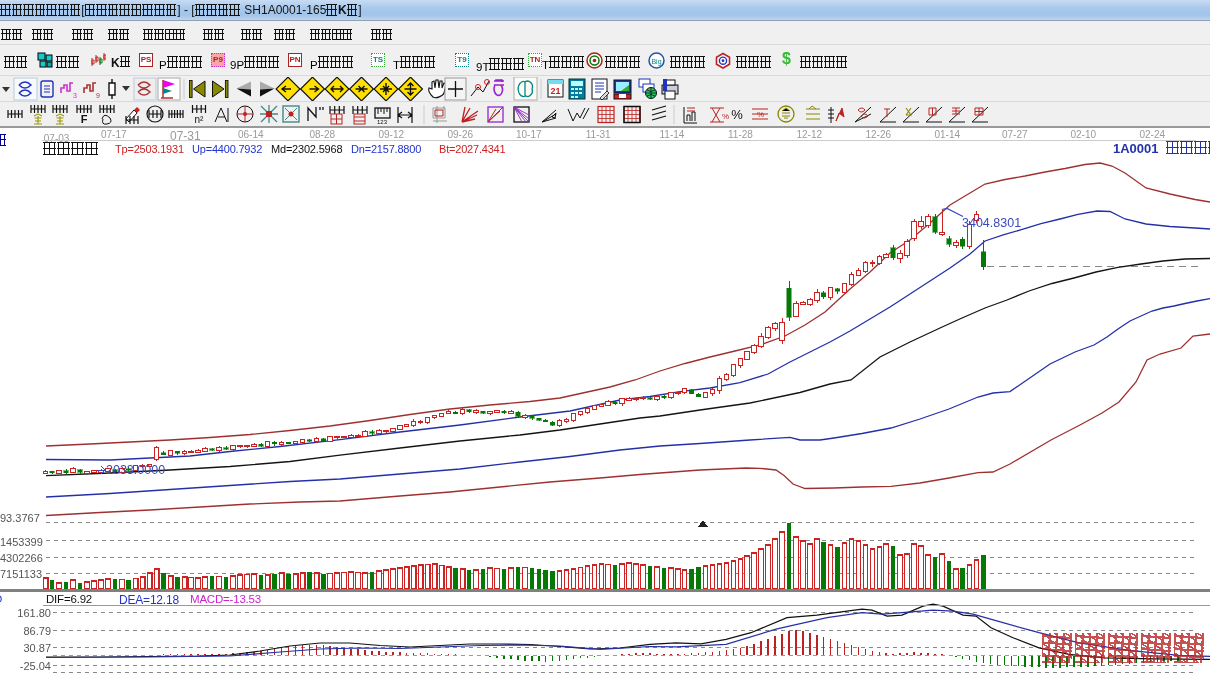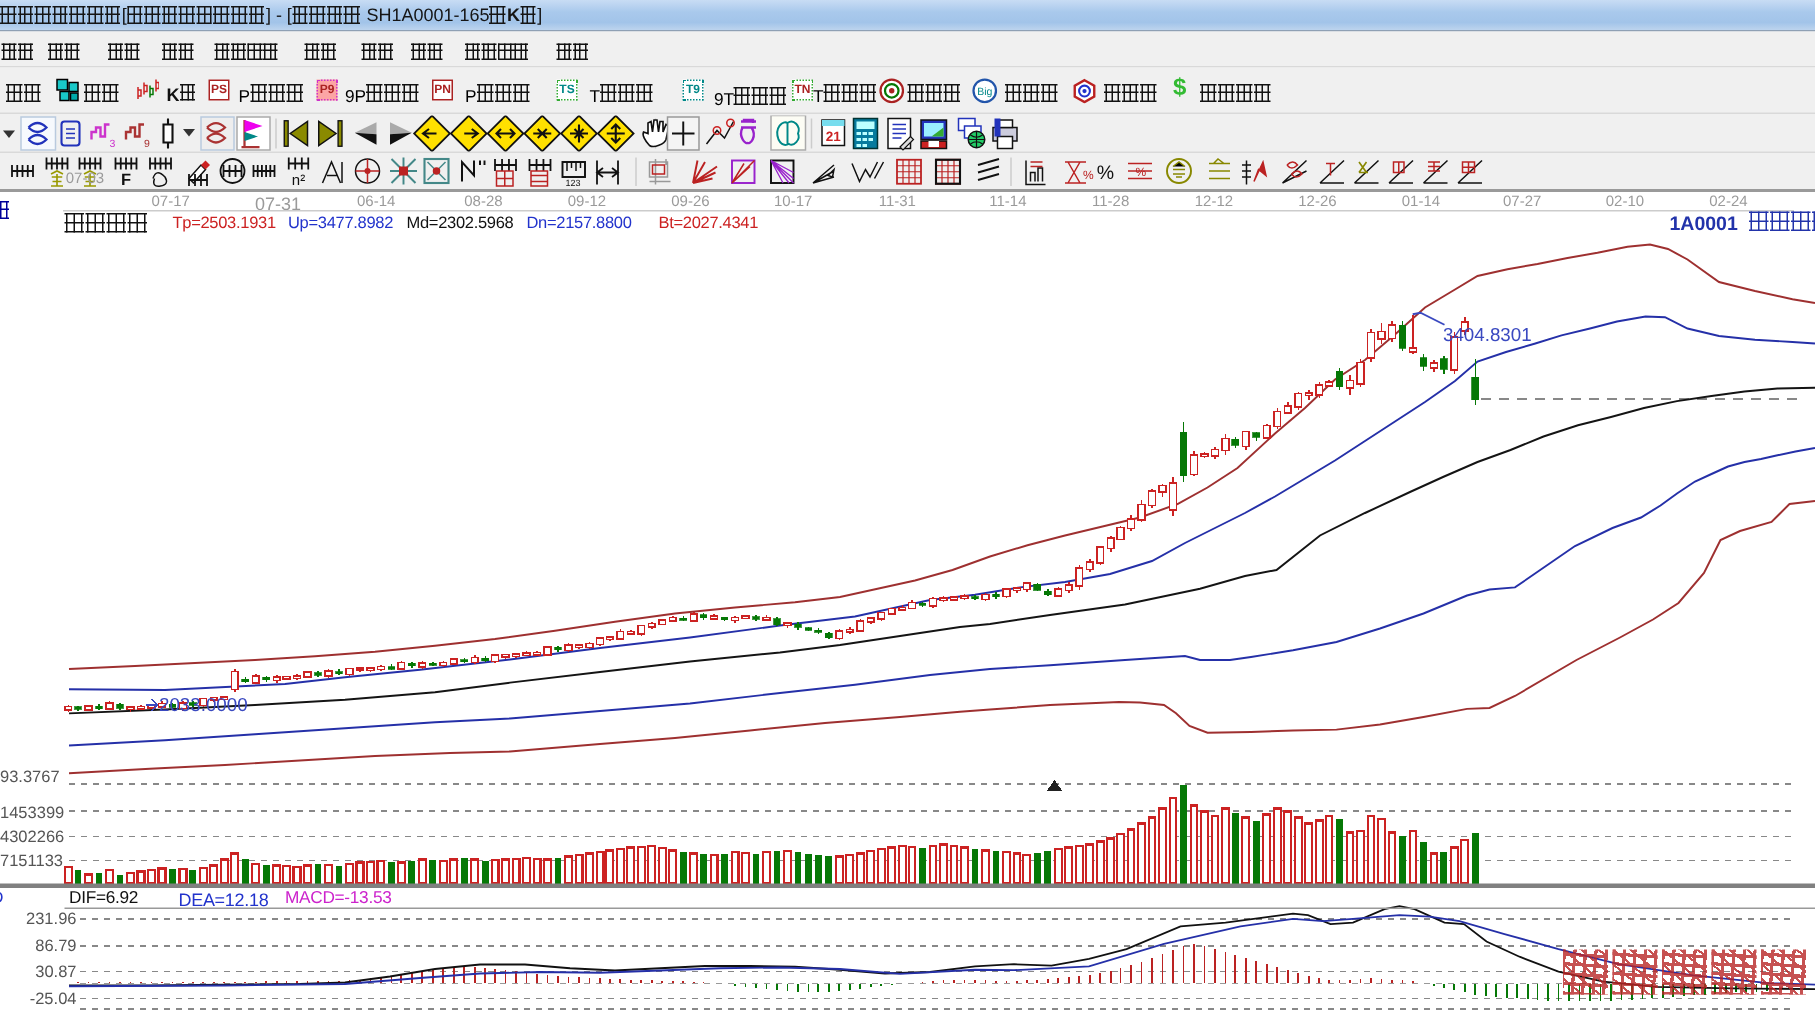--- a/index.html
+++ b/index.html
@@ -254,42 +254,42 @@
     <path d="M903 19 l16 -15 M903 19 h16" stroke="#111"></path>
     <path d="M906 5 l5 7 M911 5 l-5 7 M906 12 h6" stroke="#880" stroke-width="1.1"></path>
     <path d="M926 19 l16 -15 M926 19 h16" stroke="#111"></path>
     <path d="M929 5 h7 v7 h-7z M932.5 5 v7" stroke="#b22" fill="none"></path>
     <path d="M949 19 l16 -15 M949 19 h16" stroke="#111"></path>
     <path d="M952 5 h8 M952 8 h8 M952 11 h8 M956 5 v6" stroke="#b22"></path>
     <path d="M972 19 l16 -15 M972 19 h16" stroke="#111"></path>
     <path d="M975 5 h8 v7 h-8z M979 5 v7 M975 8.5 h8" stroke="#b22" fill="none"></path>
   </svg>
 <div class="ab" style="left:0;top:128px;width:1210px;height:12px;background:#fff"></div>
-<div class="ab t" style="left:43.8px;top:114px;font-size:10px;color:#9a9a9a">07-03</div>
+<div class="ab t" style="left:43.8px;top:133px;font-size:10px;color:#9a9a9a">07-03</div>
 <div class="ab t" style="left:101px;top:129px;font-size:10px;color:#9a9a9a">07-17</div>
 <div class="ab t" style="left:170px;top:129px;font-size:12px;color:#9a9a9a">07-31</div>
 <div class="ab t" style="left:238px;top:129px;font-size:10px;color:#9a9a9a">06-14</div>
 <div class="ab t" style="left:309.5px;top:129px;font-size:10px;color:#9a9a9a">08-28</div>
 <div class="ab t" style="left:378.5px;top:129px;font-size:10px;color:#9a9a9a">09-12</div>
 <div class="ab t" style="left:447.5px;top:129px;font-size:10px;color:#9a9a9a">09-26</div>
 <div class="ab t" style="left:516px;top:129px;font-size:10px;color:#9a9a9a">10-17</div>
 <div class="ab t" style="left:585.8px;top:129px;font-size:10px;color:#9a9a9a">11-31</div>
 <div class="ab t" style="left:659.5px;top:129px;font-size:10px;color:#9a9a9a">11-14</div>
 <div class="ab t" style="left:728px;top:129px;font-size:10px;color:#9a9a9a">11-28</div>
 <div class="ab t" style="left:796.5px;top:129px;font-size:10px;color:#9a9a9a">12-12</div>
 <div class="ab t" style="left:865.5px;top:129px;font-size:10px;color:#9a9a9a">12-26</div>
 <div class="ab t" style="left:934.5px;top:129px;font-size:10px;color:#9a9a9a">01-14</div>
 <div class="ab t" style="left:1002px;top:129px;font-size:10px;color:#9a9a9a">07-27</div>
 <div class="ab t" style="left:1070.5px;top:129px;font-size:10px;color:#9a9a9a">02-10</div>
 <div class="ab t" style="left:1139.5px;top:129px;font-size:10px;color:#9a9a9a">02-24</div>
 <div class="ab" style="left:42px;top:140px;width:1154px;height:1px;background:#ccc"></div>
 <div class="ab" style="left:-6px;top:134px;overflow:hidden"><i class="z" style="width:12px;height:12px;margin-right:1px;color:#009"></i></div>
 <div class="ab t" style="left:43px;top:142px"><i class="z" style="width:13px;height:13px;margin-right:1px;color:#111"></i><i class="z" style="width:13px;height:13px;margin-right:1px;color:#111"></i><i class="z" style="width:13px;height:13px;margin-right:1px;color:#111"></i><i class="z" style="width:13px;height:13px;margin-right:1px;color:#111"></i></div>
 <div class="ab t" style="left:115px;top:143px;font-size:11px;letter-spacing:-0.2px;color:#c22">Tp=2503.1931</div>
-<div class="ab t" style="left:192px;top:143px;font-size:11px;letter-spacing:-0.2px;color:#23c">Up=3477.8982</div>
+<div class="ab t" style="left:192px;top:143px;font-size:11px;letter-spacing:-0.2px;color:#23c">Up=4400.7932</div>
 <div class="ab t" style="left:271px;top:143px;font-size:11px;letter-spacing:-0.2px;color:#111">Md=2302.5968</div>
 <div class="ab t" style="left:351px;top:143px;font-size:11px;letter-spacing:-0.2px;color:#23c">Dn=2157.8800</div>
 <div class="ab t" style="left:439px;top:143px;font-size:11px;letter-spacing:-0.2px;color:#c22">Bt=2027.4341</div>
 <div class="ab t" style="left:1113px;top:141px;font-size:13px;font-weight:bold;color:#23a">1A0001&nbsp; <i class="z" style="width:13px;height:13px;margin-right:1px;color:#23a"></i><i class="z" style="width:13px;height:13px;margin-right:1px;color:#23a"></i><i class="z" style="width:13px;height:13px;margin-right:1px;color:#23a"></i><i class="z" style="width:13px;height:13px;margin-right:1px;color:#23a"></i></div>
 <svg width="1210" height="534" viewBox="0 140 1210 534" style="position:absolute;left:0;top:140px" shape-rendering="crispEdges">
     <line x1="46" y1="522.5" x2="1196" y2="522.5" stroke="#888" stroke-width="1" stroke-dasharray="4,4"></line>
     <line x1="46" y1="540.5" x2="1196" y2="540.5" stroke="#888" stroke-width="1" stroke-dasharray="4,4"></line>
     <line x1="46" y1="557.5" x2="1196" y2="557.5" stroke="#888" stroke-width="1" stroke-dasharray="4,4"></line>
     <line x1="46" y1="573.5" x2="1196" y2="573.5" stroke="#888" stroke-width="1" stroke-dasharray="4,4"></line>
     <line x1="53" y1="612.5" x2="1196" y2="612.5" stroke="#888" stroke-width="1" stroke-dasharray="4,4"></line>
@@ -603,16 +603,16 @@
 <div class="ab t" style="left:0px;top:512px;font-size:11px;color:#555">93.3767</div>
 <div class="ab t" style="left:0px;top:536px;font-size:11px;color:#555">1453399</div>
 <div class="ab t" style="left:0px;top:552px;font-size:11px;color:#555">4302266</div>
 <div class="ab t" style="left:0px;top:568px;font-size:11px;color:#555">7151133</div>
 <div class="ab" style="left:0;top:589px;width:1210px;height:2.5px;background:#808080"></div>
 <div class="ab" style="left:43px;top:605px;width:1167px;height:1px;background:#999"></div>
 <div class="ab t" style="left:-6px;top:592.5px;font-size:11.5px;color:#23c">D</div>
 <div class="ab t" style="left:46px;top:592.5px;font-size:11.5px;letter-spacing:-0.2px;color:#111">DIF=6.92</div>
 <div class="ab t" style="left:119px;top:592.5px;font-size:12px;letter-spacing:-0.2px;color:#23c">DEA=12.18</div>
 <div class="ab t" style="left:190px;top:592.5px;font-size:11.5px;letter-spacing:-0.2px;color:#c2c">MACD=-13.53</div>
-<div class="ab t" style="left:0;top:607.0px;width:51px;text-align:right;font-size:11px;color:#555">231.96</div>
+<div class="ab t" style="left:0;top:607.0px;width:51px;text-align:right;font-size:11px;color:#555">161.80</div>
 <div class="ab t" style="left:0;top:624.5px;width:51px;text-align:right;font-size:11px;color:#555">86.79</div>
 <div class="ab t" style="left:0;top:642.0px;width:51px;text-align:right;font-size:11px;color:#555">30.87</div>
 <div class="ab t" style="left:0;top:659.5px;width:51px;text-align:right;font-size:11px;color:#555">-25.04</div>
 <div class="ab t" style="left:1042px;top:633px;opacity:.8"><i class="zw" style="width:30px;height:30px;margin-right:3px;color:#b92626"></i><i class="zw" style="width:30px;height:30px;margin-right:3px;color:#b92626"></i><i class="zw" style="width:30px;height:30px;margin-right:3px;color:#b92626"></i><i class="zw" style="width:30px;height:30px;margin-right:3px;color:#b92626"></i><i class="zw" style="width:30px;height:30px;margin-right:3px;color:#b92626"></i></div>
 </body></html>

